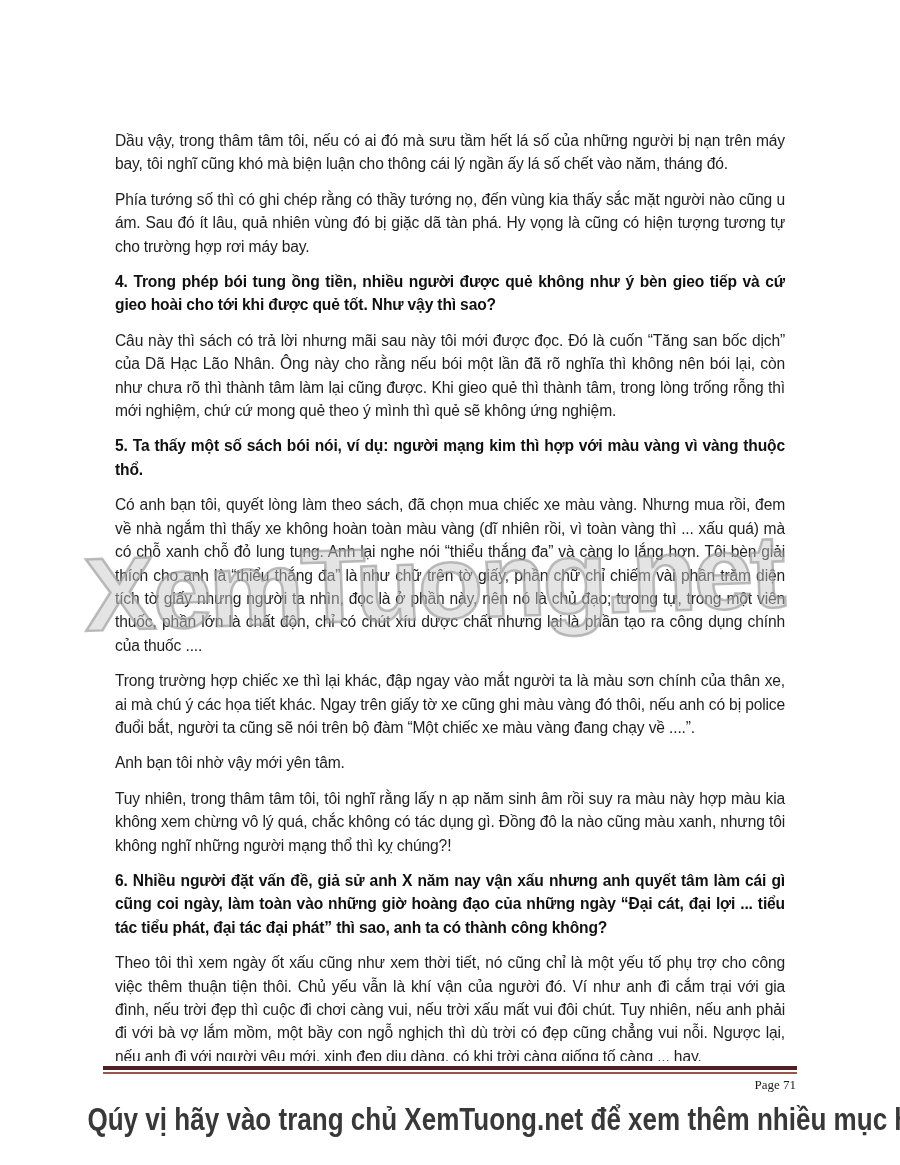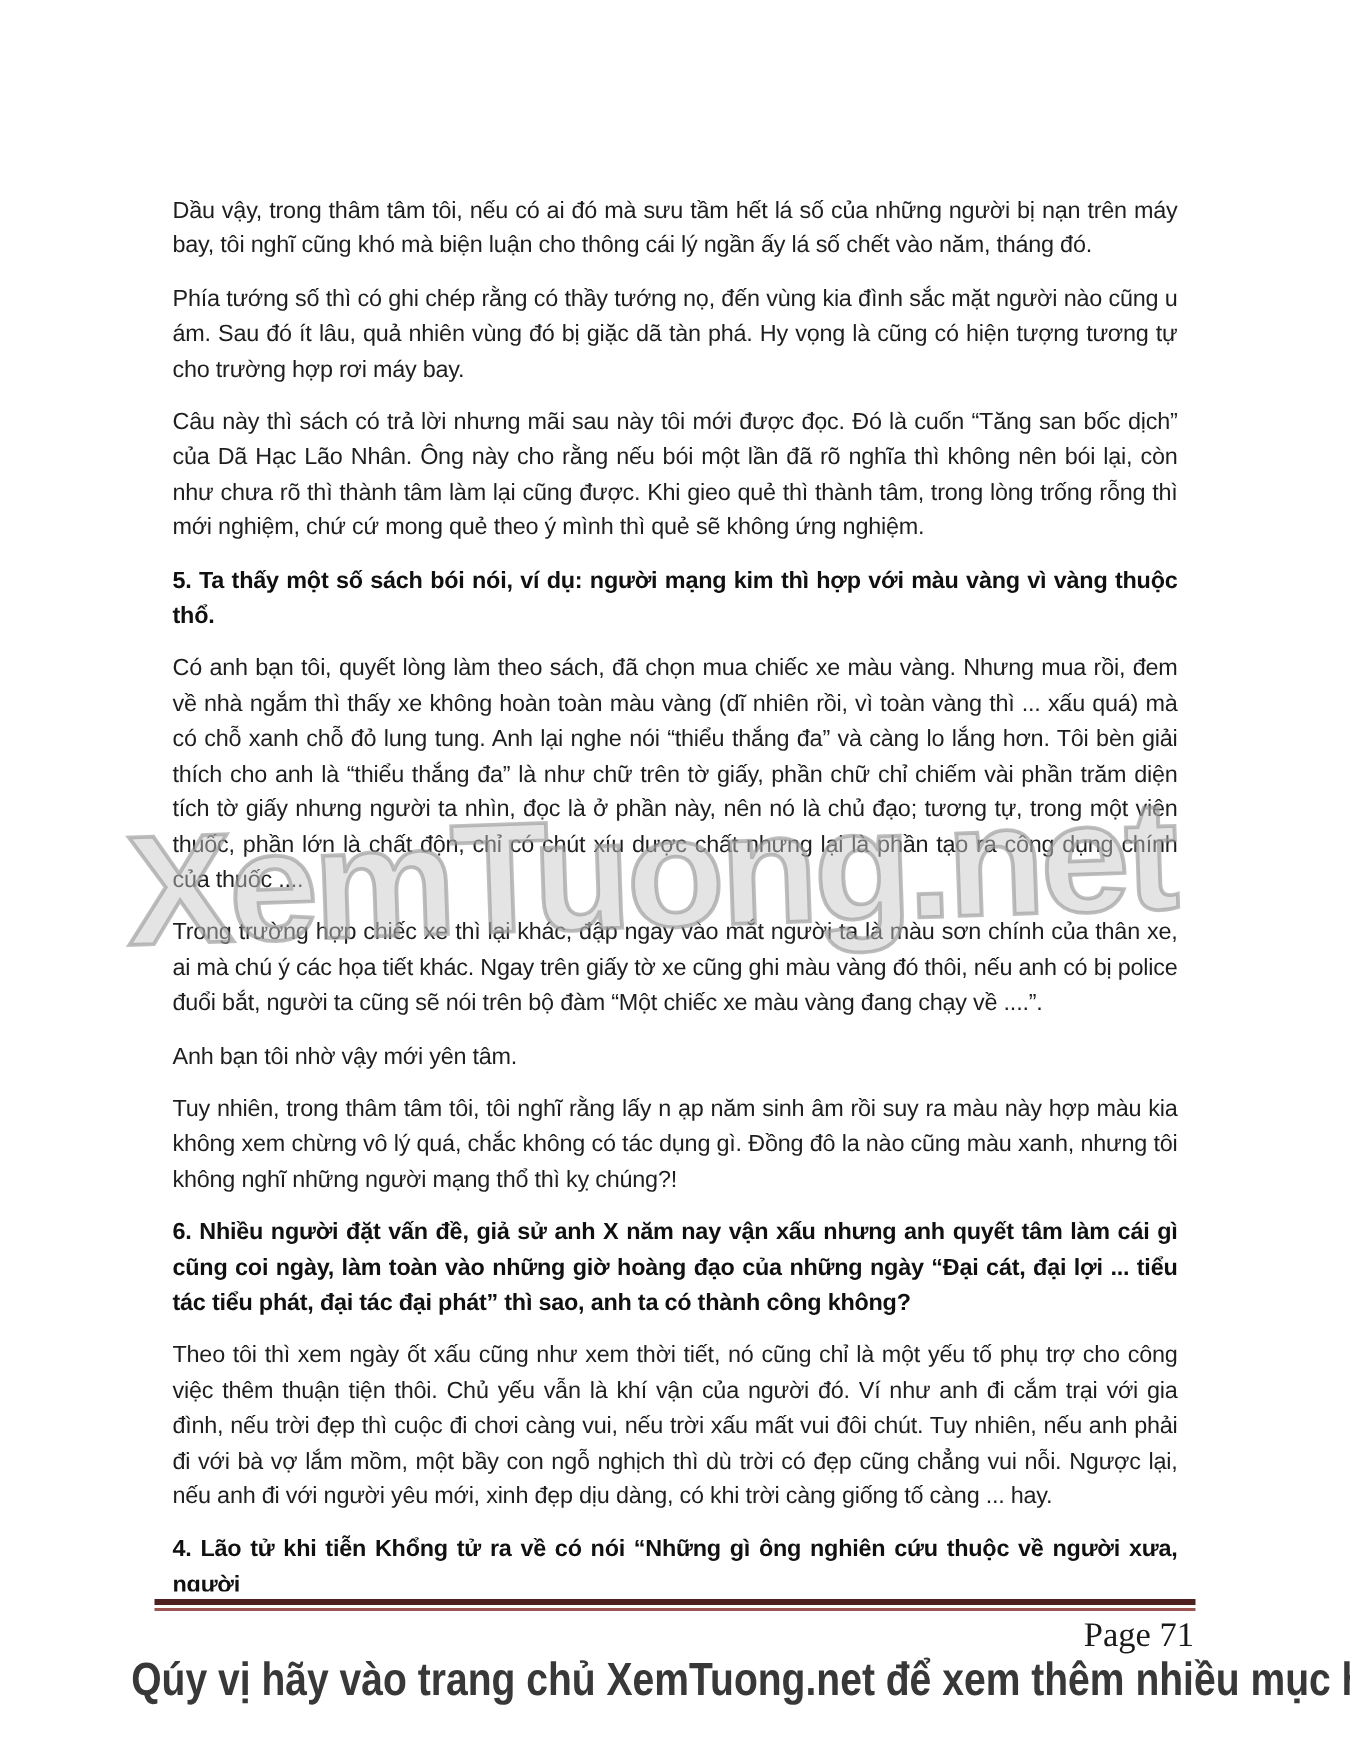--- a/index.html
+++ b/index.html
@@ -53,21 +53,21 @@
     left: 103px; top: 1066px;
     width: 694px; height: 2px;
     background: #ffffff;
     border-top: 4px solid var(--rule-maroon, #4f2020);
     border-bottom: 2px solid var(--rule-light, #9c5252);
   }
   .page-label {
     position: absolute;
     top: 1077px; right: 104px;
     font-family: "Liberation Serif", serif;
-    font-size: 23px;
+    font-size: 13px;
     color: #1a1a1a;
   }
 
   
   .banner {
     position: absolute;
     left: 0; right: 0; top: 1102px;
     text-align: center;
     z-index: 4;
   }
@@ -82,21 +82,22 @@
     transform-origin: center top;
   }
 </style>
 </head>
 <body>
 
 <div class="page">
 
   <div id="doc-body">
       <div class="block para">Dầu vậy, trong thâm tâm tôi, nếu có ai đó mà sưu tầm hết lá số của những người bị nạn trên máy bay, tôi nghĩ cũng khó mà biện luận cho thông cái lý ngần ấy lá số chết vào năm, tháng đó.</div>
-      <div class="block para gap">Phía tướng số thì có ghi chép rằng có thầy tướng nọ, đến vùng kia đình sắc mặt người nào cũng u ám. Sau đó ít lâu, quả nhiên vùng đó bị giặc dã tàn phá. Hy vọng là cũng có hiện tượng tương tự cho trường hợp rơi máy bay.</div>
+      <div class="block para gap">Phía tướng số thì có ghi chép rằng có thầy tướng nọ, đến vùng kia thấy sắc mặt người nào cũng u ám. Sau đó ít lâu, quả nhiên vùng đó bị giặc dã tàn phá. Hy vọng là cũng có hiện tượng tương tự cho trường hợp rơi máy bay.</div>
+      <div class="block heading gap">4. Trong phép bói tung ồng tiền, nhiều người được quẻ không như ý bèn gieo tiếp và cứ gieo hoài cho tới khi được quẻ tốt. Như vậy thì sao?</div>
       <div class="block para gap">Câu này thì sách có trả lời nhưng mãi sau này tôi mới được đọc. Đó là cuốn “Tăng san bốc dịch” của Dã Hạc Lão Nhân. Ông này cho rằng nếu bói một lần đã rõ nghĩa thì không nên bói lại, còn như chưa rõ thì thành tâm làm lại cũng được. Khi gieo quẻ thì thành tâm, trong lòng trống rỗng thì mới nghiệm, chứ cứ mong quẻ theo ý mình thì quẻ sẽ không ứng nghiệm.</div>
       <div class="block heading gap">5. Ta thấy một số sách bói nói, ví dụ: người mạng kim thì hợp với màu vàng vì vàng thuộc thổ.</div>
       <div class="block para">Có anh bạn tôi, quyết lòng làm theo sách, đã chọn mua chiếc xe màu vàng. Nhưng mua rồi, đem về nhà ngắm thì thấy xe không hoàn toàn màu vàng (dĩ nhiên rồi, vì toàn vàng thì ... xấu quá) mà có chỗ xanh chỗ đỏ lung tung. Anh lại nghe nói “thiểu thắng đa” và càng lo lắng hơn. Tôi bèn giải thích cho anh là “thiểu thắng đa” là như chữ trên tờ giấy, phần chữ chỉ chiếm vài phần trăm diện tích tờ giấy nhưng người ta nhìn, đọc là ở phần này, nên nó là chủ đạo; tương tự, trong một viên thuốc, phần lớn là chất độn, chỉ có chút xíu dược chất nhưng lại là phần tạo ra công dụng chính của thuốc ....</div>
       <div class="block para">Trong trường hợp chiếc xe thì lại khác, đập ngay vào mắt người ta là màu sơn chính của thân xe, ai mà chú ý các họa tiết khác. Ngay trên giấy tờ xe cũng ghi màu vàng đó thôi, nếu anh có bị police đuổi bắt, người ta cũng sẽ nói trên bộ đàm “Một chiếc xe màu vàng đang chạy về ....”.</div>
       <div class="block para">Anh bạn tôi nhờ vậy mới yên tâm.</div>
       <div class="block para">Tuy nhiên, trong thâm tâm tôi, tôi nghĩ rằng lấy n ạp năm sinh âm rồi suy ra màu này hợp màu kia không xem chừng vô lý quá, chắc không có tác dụng gì. Đồng đô la nào cũng màu xanh, nhưng tôi không nghĩ những người mạng thổ thì kỵ chúng?!</div>
       <div class="block heading gap">6. Nhiều người đặt vấn đề, giả sử anh X năm nay vận xấu nhưng anh quyết tâm làm cái gì cũng coi ngày, làm toàn vào những giờ hoàng đạo của những ngày “Đại cát, đại lợi ... tiểu tác tiểu phát, đại tác đại phát” thì sao, anh ta có thành công không?</div>
       <div class="block para">Theo tôi thì xem ngày ốt xấu cũng như xem thời tiết, nó cũng chỉ là một yếu tố phụ trợ cho công việc thêm thuận tiện thôi. Chủ yếu vẫn là khí vận của người đó. Ví như anh đi cắm trại với gia đình, nếu trời đẹp thì cuộc đi chơi càng vui, nếu trời xấu mất vui đôi chút. Tuy nhiên, nếu anh phải đi với bà vợ lắm mồm, một bầy con ngỗ nghịch thì dù trời có đẹp cũng chẳng vui nỗi. Ngược lại, nếu anh đi với người yêu mới, xinh đẹp dịu dàng, có khi trời càng giống tố càng ... hay.</div>
       <div class="block heading gap">4. Lão tử khi tiễn Khổng tử ra về có nói “Những gì ông nghiên cứu thuộc về người xưa, người</div>
     </div>

